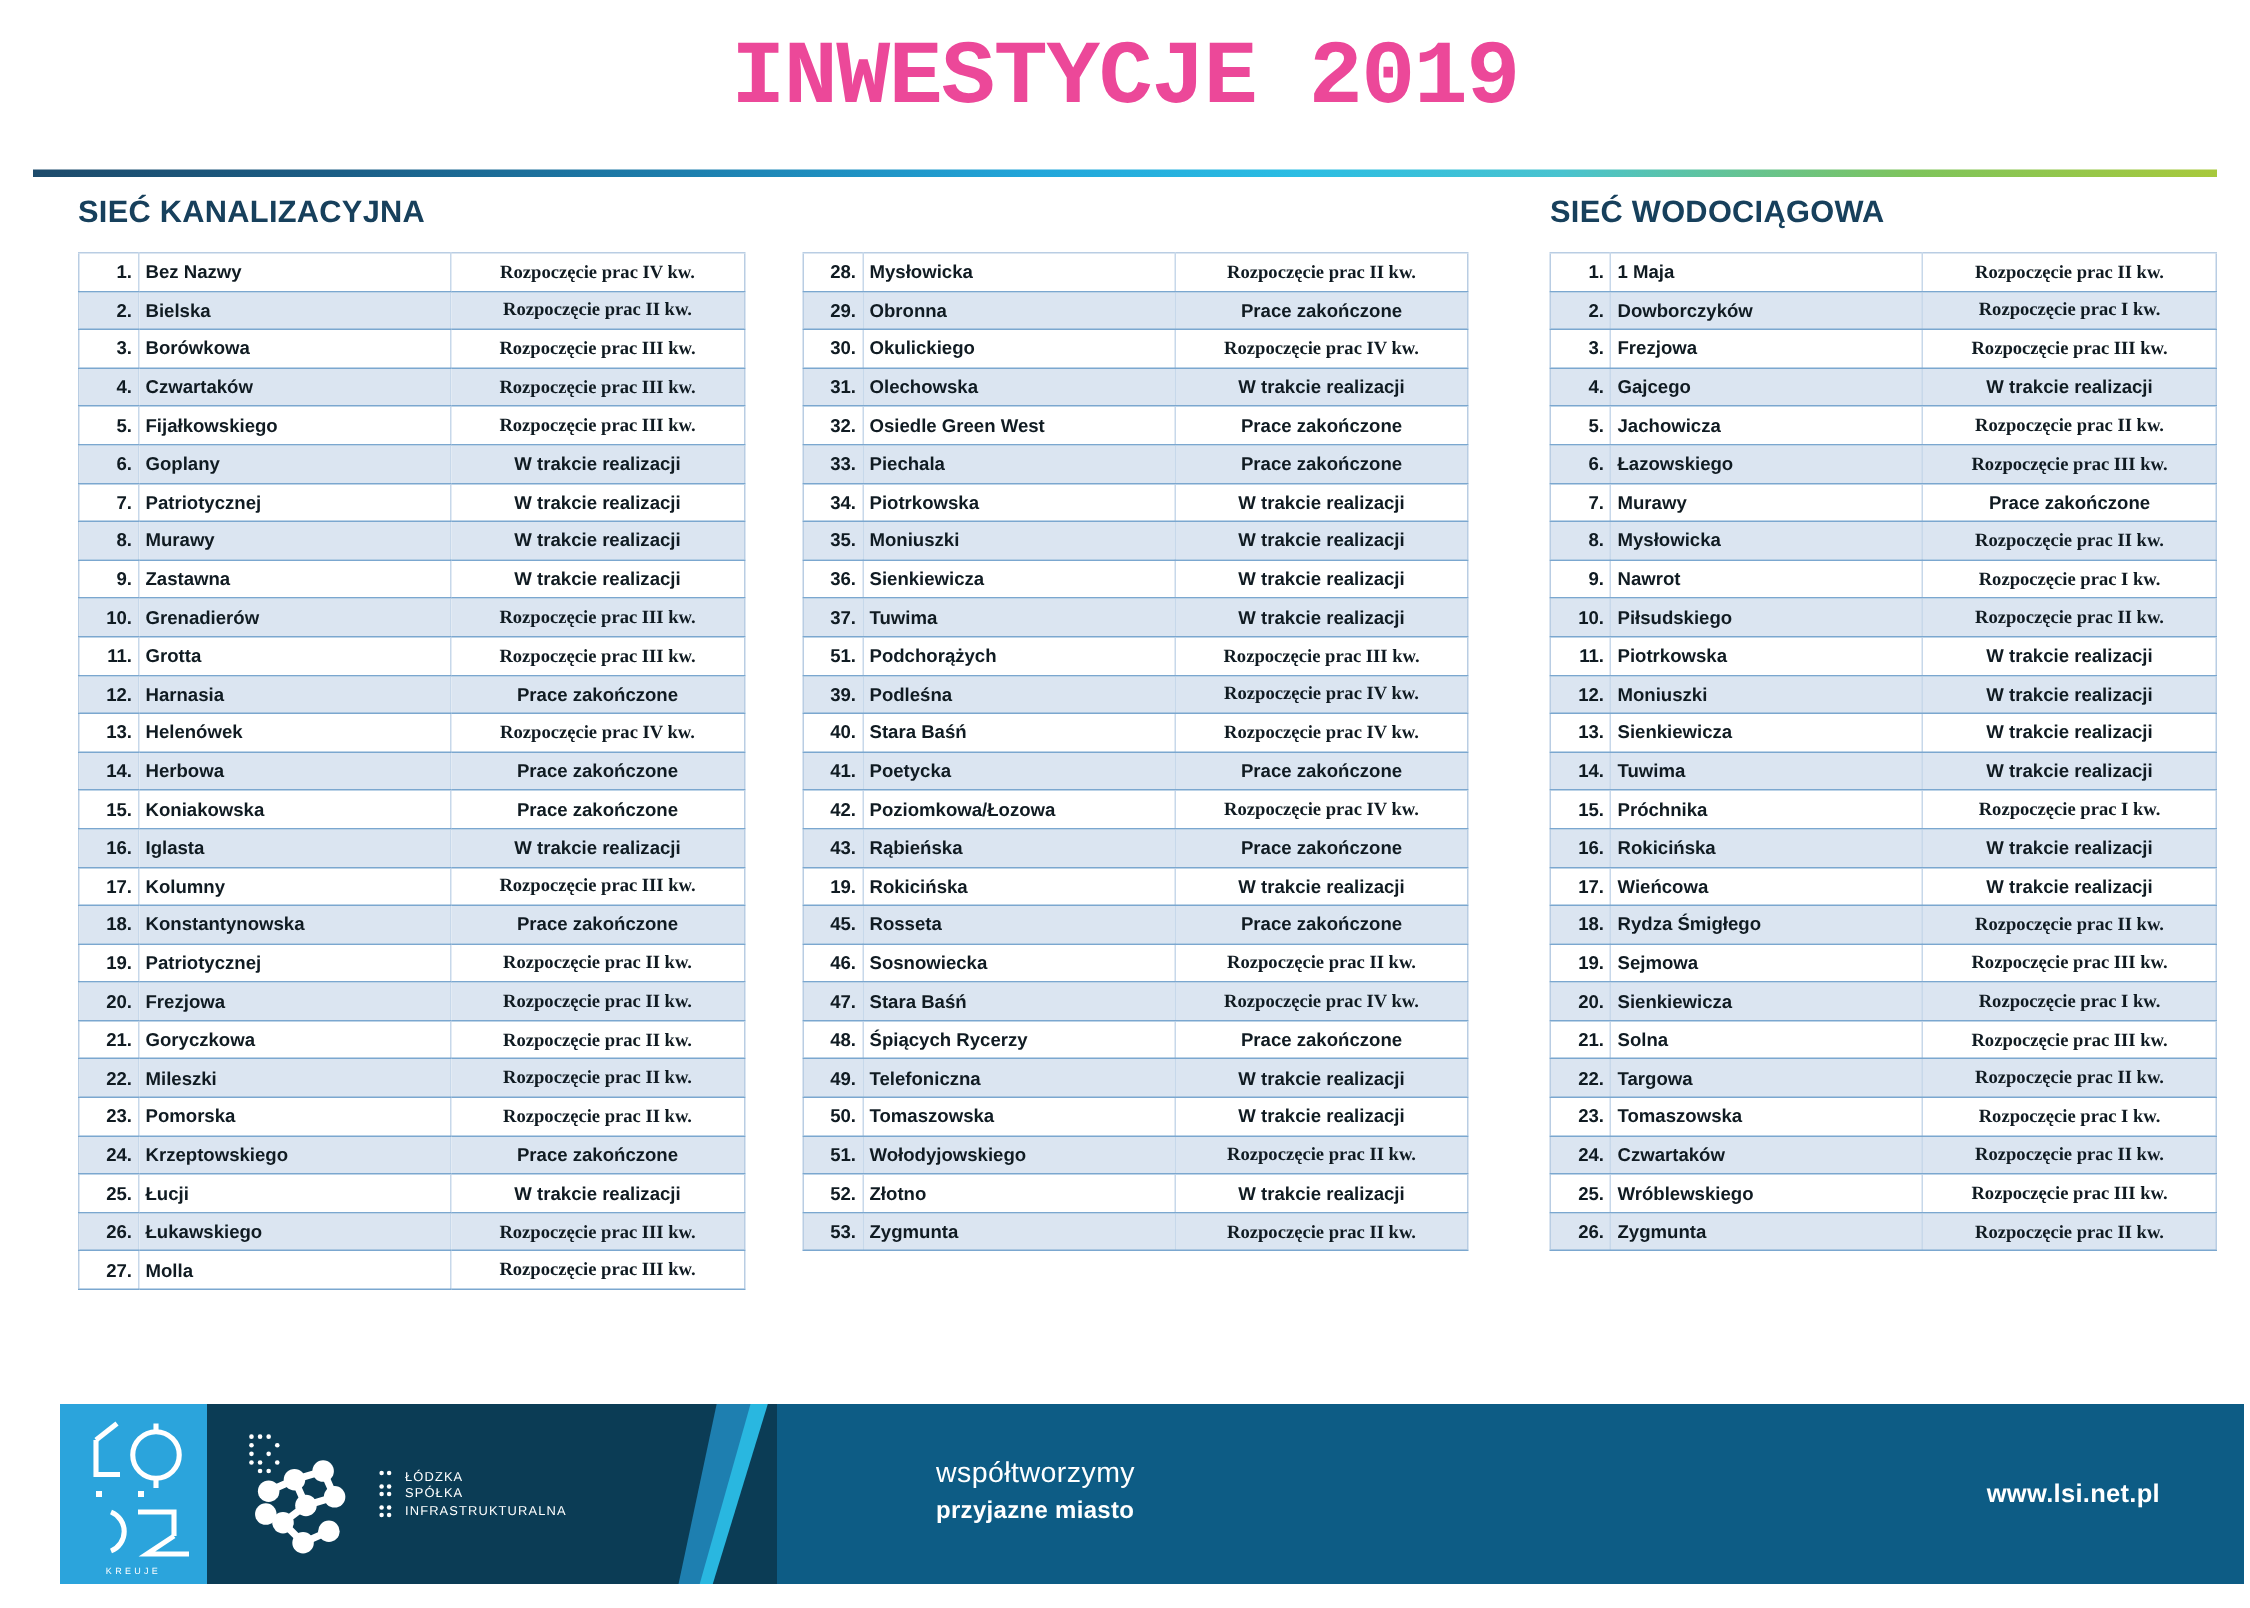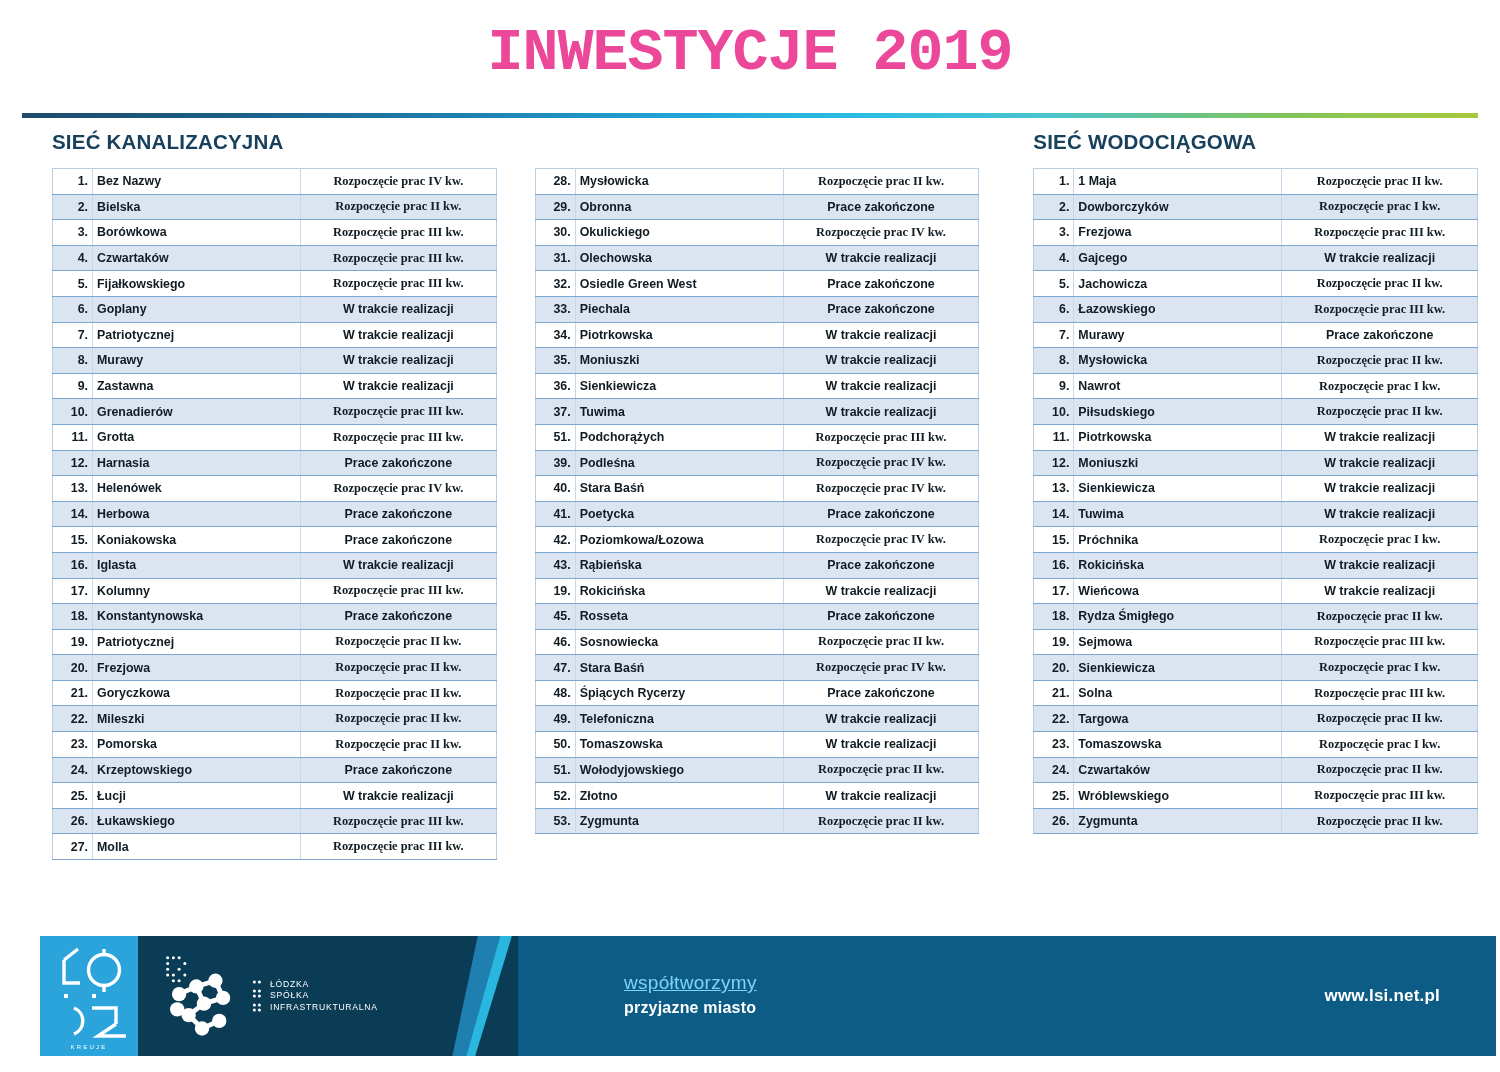--- a/index.html
+++ b/index.html
@@ -187,25 +187,24 @@
   .tagline {
     flex: 1 1 auto;
     position: relative;
     display: flex;
     flex-direction: column;
     justify-content: center;
     padding-left: 106px;
   }
   .tag-1 {
     font-size: 19px;
-    color: #7dd3fc;
+    color: #ffffff;
     font-weight: normal;
     letter-spacing: 0.3px;
     line-height: 24px;
-    text-decoration: underline;
   }
   .tag-2 {
     font-size: 16px;
     color: #ffffff;
     font-weight: bold;
     letter-spacing: 0.2px;
     line-height: 26px;
   }
 
   .footer-url {

